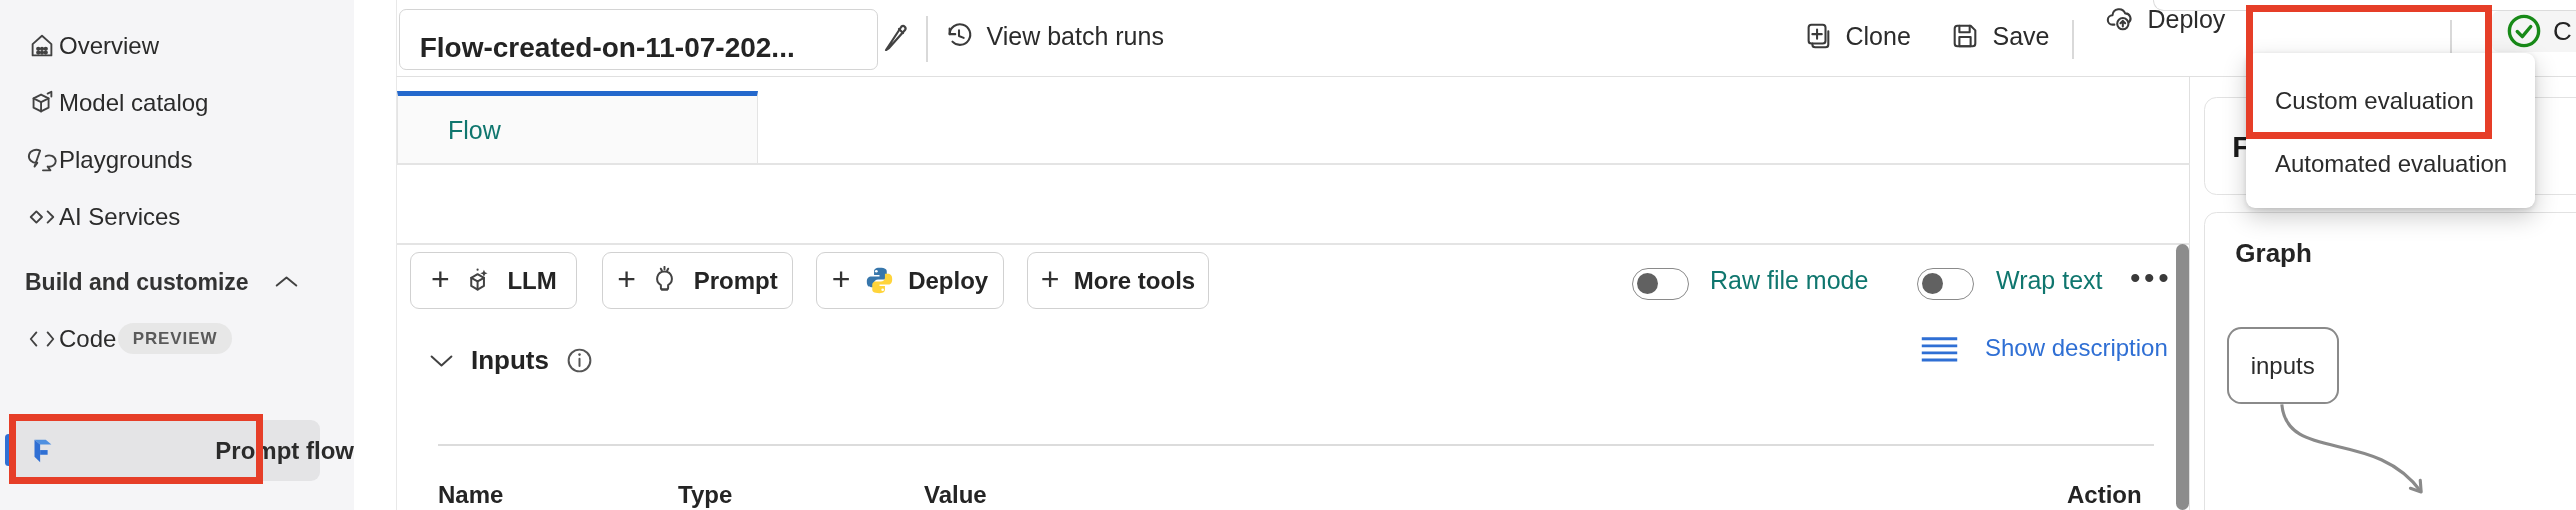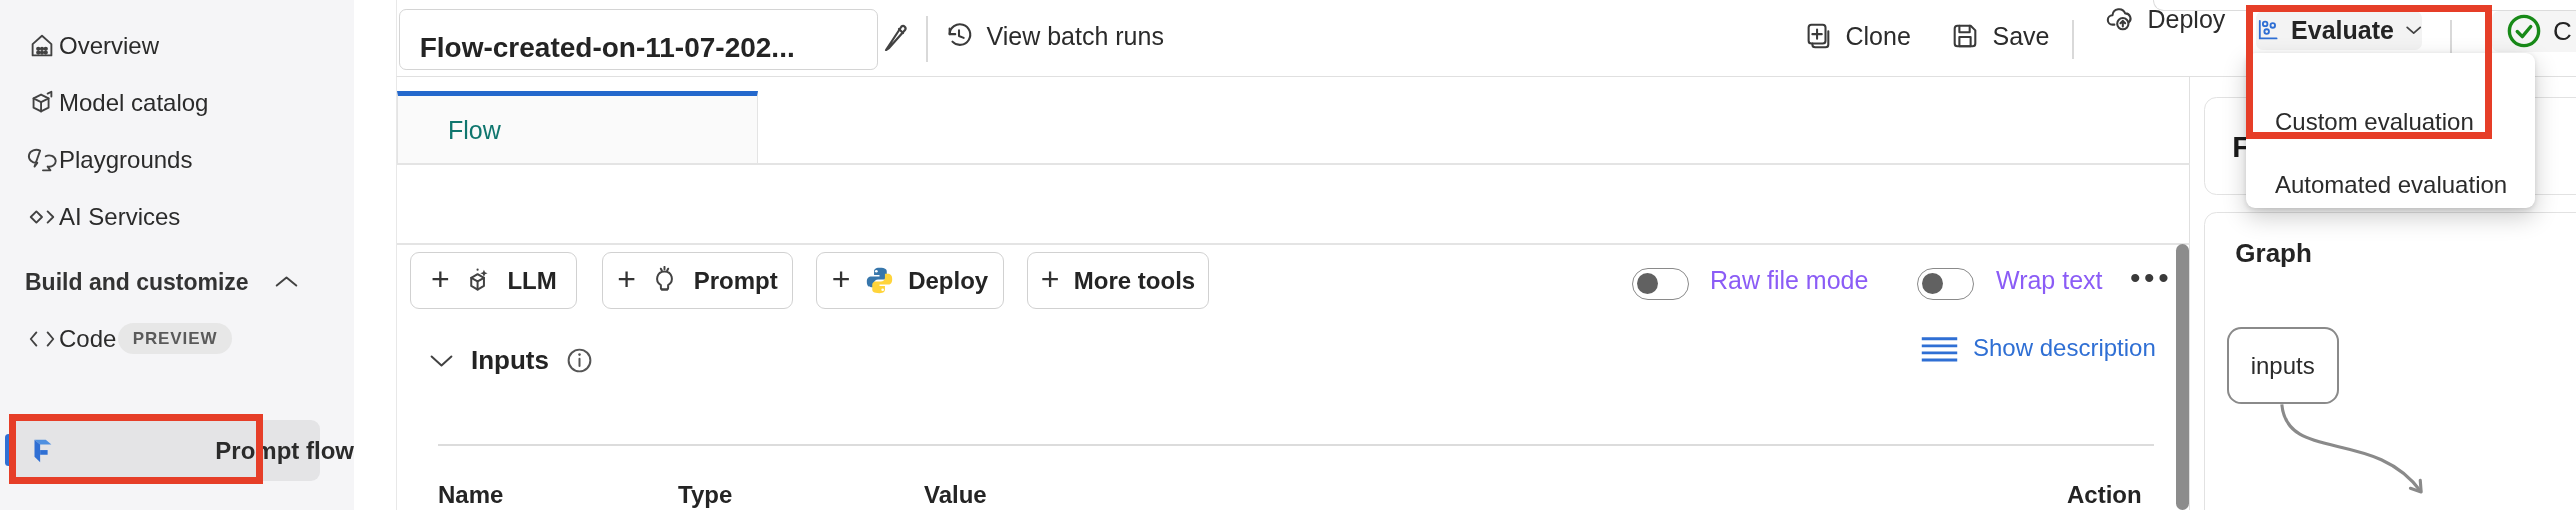--- a/index.html
+++ b/index.html
@@ -40,39 +40,39 @@
             display:flex;align-items:center;justify-content:center;gap:10.7px;cursor:pointer;}
   .eval-btn .t{font-weight:700;font-size:25px;}
   .status-btn{left:2492px;top:10.7px;width:98px;height:41px;background:#f5f5f5;border-radius:7.1px;
               display:flex;align-items:center;gap:10.7px;padding-left:14.3px;box-sizing:border-box;cursor:pointer;}
   .toast-sliver{left:2153px;top:0;width:429px;height:10.7px;background:#fff;border:1.8px solid #dcdcdc;
                 border-top:none;border-radius:0 0 0 10.7px;box-sizing:border-box;}
 
   
   .menu{left:2246px;top:53px;width:289px;height:155px;background:#fff;border-radius:9px;
         box-shadow:0 9px 25px rgba(0,0,0,.20),0 1.8px 5.4px rgba(0,0,0,.12);z-index:40;
-        padding-top:37px;box-sizing:border-box;}
+        padding-top:16px;box-sizing:border-box;}
   .menu-item{height:63px;display:flex;align-items:center;padding-left:29px;cursor:pointer;
              font-size:24px;color:#2b2b2b;white-space:nowrap;}
 
   
   .panel{left:396px;top:77px;width:1794px;height:433px;background:#fff;
          border-left:1.8px solid #e8e8e8;border-right:1.8px solid #e0e0e0;box-sizing:border-box;}
   .tab{left:0;top:14.3px;width:361px;height:73px;background:#fafafa;border-top:5.4px solid #2468cc;
        border-left:1.8px solid #e4e4e4;border-right:1.8px solid #e4e4e4;box-sizing:border-box;
        display:flex;align-items:center;padding-left:50px;cursor:pointer;}
   .hline{height:1.8px;background:#e4e4e4;}
   .tool-btn{top:175px;height:57px;background:#fff;border:1.8px solid #d1d1d1;border-radius:9px;
             display:flex;align-items:center;justify-content:center;gap:14.3px;box-sizing:border-box;cursor:pointer;}
   .tool-btn .plus{font-size:32px;font-weight:300;color:#333;line-height:1;margin-top:-3.6px;}
   .tool-btn .t{font-weight:700;font-size:24px;}
   .toggle{top:191px;width:57px;height:32px;border:1.8px solid #8a8a8a;border-radius:892px;background:#fff;
           box-sizing:border-box;cursor:pointer;}
   .toggle .knob{position:absolute;left:3.6px;top:3.6px;width:21.4px;height:21.4px;border-radius:50%;background:#616161;}
-  .tgl-lbl{top:189px;font-size:25px;color:#8b5cf6;white-space:nowrap;}
+  .tgl-lbl{top:189px;font-size:25px;color:#0f766e;white-space:nowrap;}
   .ellipsis{top:184px;font-size:30px;letter-spacing:3.6px;color:#3a3a3a;cursor:pointer;}
   .sec-hdr{top:268px;display:flex;align-items:center;gap:16px;}
   .sec-hdr .t{font-weight:700;font-size:26px;}
   .link{color:#2f6fd4;cursor:pointer;}
   .col-hdr{top:404px;font-weight:700;font-size:24px;}
   .scroll-thumb{left:1779px;top:167px;width:13.4px;height:266px;background:#8c8c8c;border-radius:7.1px;cursor:pointer;}
 
   
   .rpanel{left:2190px;top:77px;width:386px;height:433px;background:#fff;}
   .card{background:#fff;border:1.8px solid #e2e2e2;border-radius:12.5px;box-sizing:border-box;}
@@ -220,32 +220,20 @@
     <svg viewBox="0 0 32 32">
         <path d="M10 22 h-2 a5 5 0 0 1 0 -10 a7 7 0 0 1 13.5 -2 a5.5 5.5 0 0 1 4 9.5"></path>
         <circle cx="19" cy="21" r="6"></circle>
         <path d="M19 24 v-6 M16.5 20.5 L19 18 l2.5 2.5"></path>
       </svg>
     <span>Deploy</span>
   </div>
 
   <div class="abs toast-sliver"></div>
 
-  <div class="abs eval-btn">
-    <svg width="30" height="30" viewBox="0 0 32 32" style="fill:none;stroke:#2f6fd4;stroke-width:2.4;stroke-linecap:round;">
-        <path d="M5 4 V27 H27"></path>
-        <circle cx="12" cy="8" r="3"></circle>
-        <circle cx="22" cy="10" r="3"></circle>
-        <circle cx="14" cy="18" r="3"></circle>
-      </svg>
-    <span class="t">Evaluate</span>
-    <svg width="21.4" height="12.5" viewBox="0 0 24 14" style="fill:none;stroke:#424242;stroke-width:2.4;stroke-linecap:round;stroke-linejoin:round;">
-        <path d="M3 3 L12 11 L21 3"></path>
-      </svg>
-  </div>
 
   <div class="abs vdiv" style="left:2450px;top:19.7px;height:39px;"></div>
 
   <div class="abs status-btn">
     <svg width="36" height="36" viewBox="0 0 32 32" style="fill:none;stroke:#188a18;stroke-width:3;stroke-linecap:round;stroke-linejoin:round;">
         <circle cx="16" cy="16" r="13"></circle>
         <path d="M10 16.5 L14.5 21 L22 12"></path>
       </svg>
     <span style="font-size:26px;color:#242424;">C</span>
   </div>
@@ -314,21 +302,21 @@
           <path d="M4 5 L15 15 L26 5"></path>
         </svg>
       <span class="t">Inputs</span>
       <svg width="29" height="29" viewBox="0 0 32 32" class="sline" style="stroke:#555;">
           <circle cx="16" cy="16" r="12"></circle>
           <path d="M16 14 v8"></path>
           <circle cx="16" cy="9.5" r="1.4" fill="#555" stroke="none"></circle>
         </svg>
     </div>
 
-    <div class="abs link" style="left:1523px;top:257px;display:flex;align-items:center;gap:14px;">
+    <div class="abs link" style="left:1523px;top:257px;display:flex;align-items:center;gap:26px;">
       <svg width="39" height="27" viewBox="0 0 44 30" style="stroke:#2f6fd4;stroke-width:3.2;fill:none;">
           <path d="M2 4 h40 M2 12 h40 M2 20 h40 M2 28 h40"></path>
         </svg>
       <span>Show description</span>
     </div>
 
     <span class="abs col-hdr" style="left:41px;">Name</span>
     <span class="abs col-hdr" style="left:281px;">Type</span>
     <span class="abs col-hdr" style="left:527px;">Value</span>
     <span class="abs col-hdr" style="left:1670px;">Action</span>

